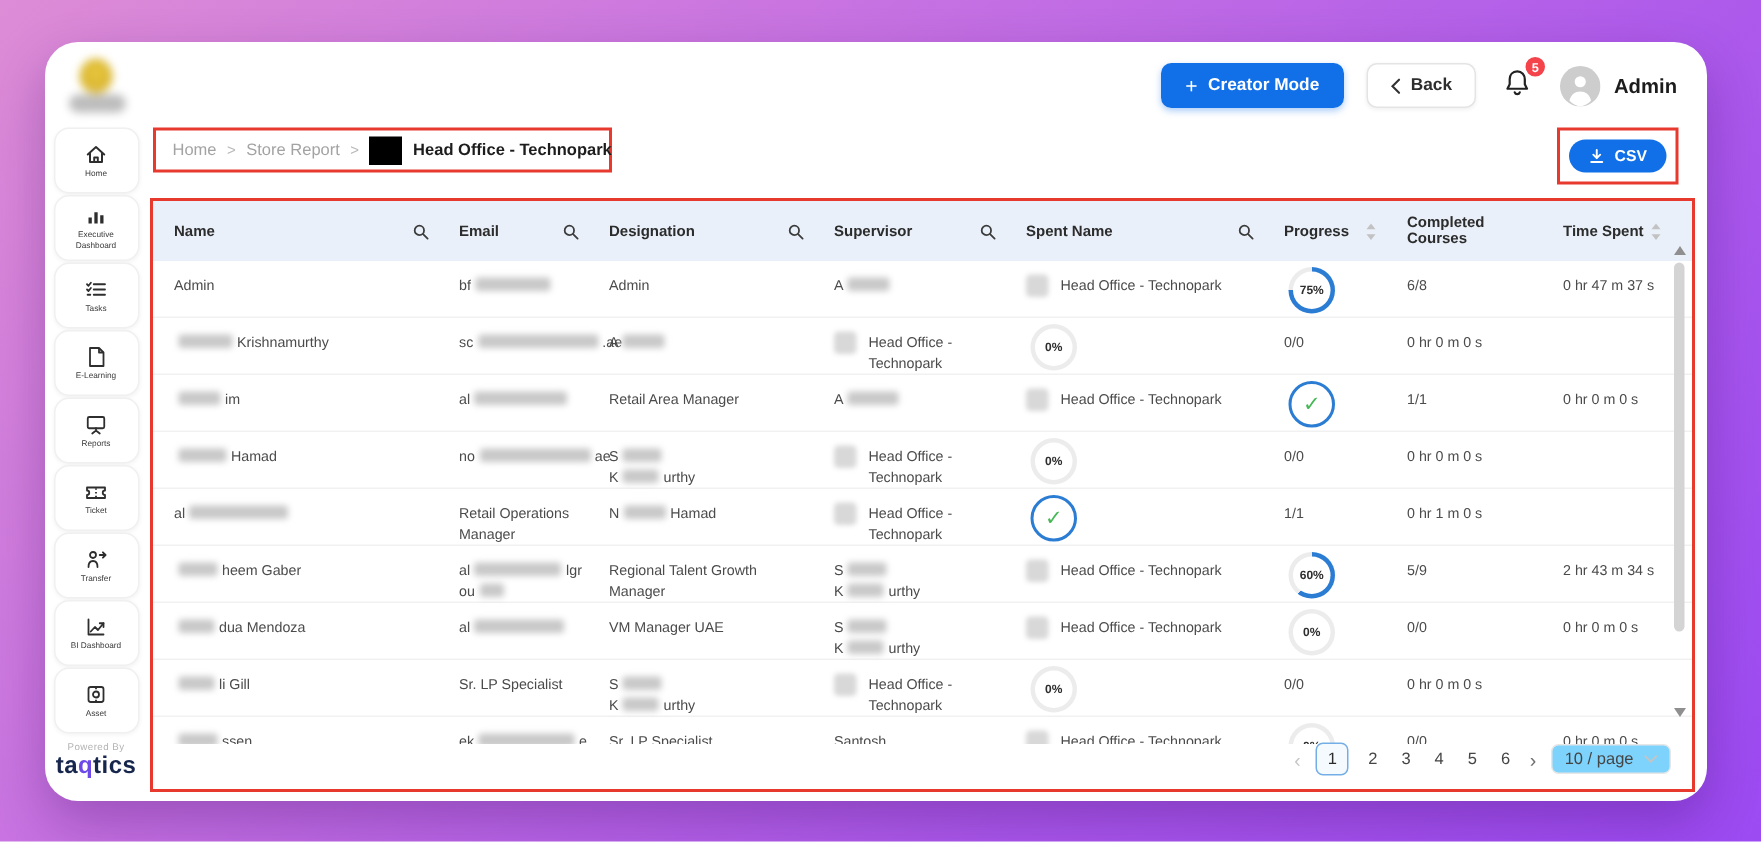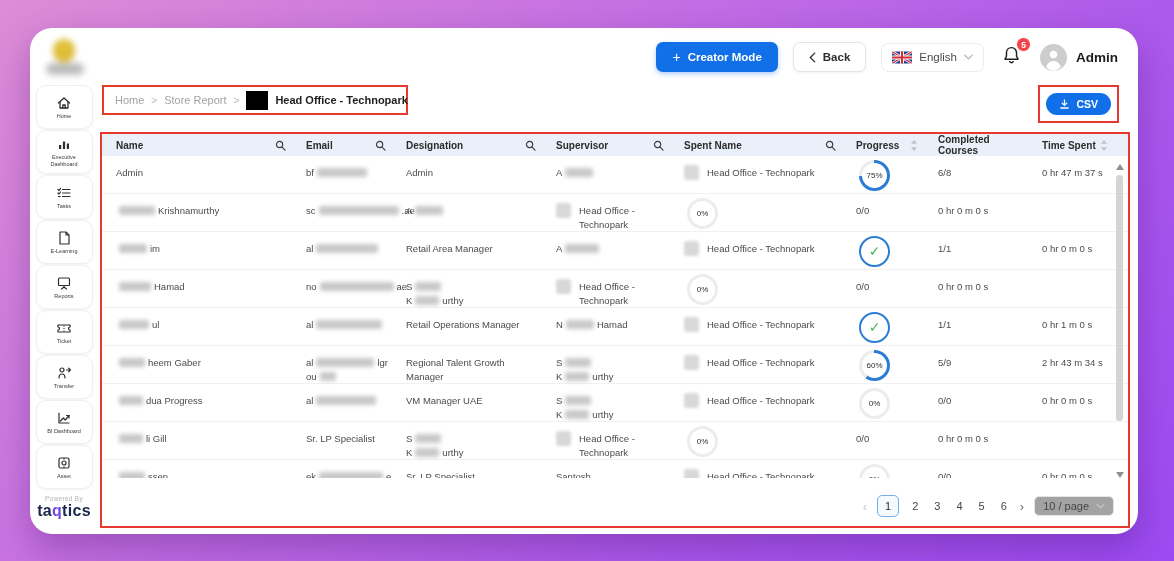--- a/index.html
+++ b/index.html
@@ -58,49 +58,49 @@
   .crumb-link { color:#a3a3a3; cursor:pointer; white-space:nowrap; }
   .crumb-sep { color:#b9b9b9; font-size:10px; }
   .crumb-redact { width:22px; height:19px; background:#000; flex:none; }
   .crumb-current { color:#1d1d1d; font-weight:bold; white-space:nowrap; }
   .csv-box { margin-right:11px; padding:6px; }
   .btn-csv { background:#1170e8; color:#fff; border:none; border-radius:13px; padding:5px 13px;
     font-size:10.5px; font-weight:bold; display:flex; align-items:center; gap:6px; cursor:pointer; font-family:inherit; }
   
   .table-box { margin-top:5px; height:396px; position:relative; background:#fff; }
   .thead { display:grid; grid-template-columns:190px 100px 150px 128px 172px 82px 104px 1fr;
-    background:#e9f0f9; height:22px; align-items:center; padding-left:14px; }
+    background:#e9f0f9; height:40px; align-items:center; padding-left:14px; }
   .th { display:flex; align-items:center; justify-content:space-between; padding-right:20px;
     font-size:10px; font-weight:bold; color:#2c2c2c; cursor:pointer; }
   .tbody { height:322px; overflow:hidden; }
   .trow { display:grid; grid-template-columns:190px 100px 150px 128px 172px 82px 104px 1fr;
     padding-left:14px; height:38px; border-bottom:1px solid #f1f1f1; font-size:9.5px; color:#4b4b4b; }
   .td { padding-top:10px; padding-right:12px; line-height:1.5; }
   .cell-line { white-space:nowrap; }
   .blur-seg { display:inline-block; height:9px; background:#c8c8c8; border-radius:2px;
     filter:blur(2.3px); vertical-align:-1px; margin:0 3px; }
   .store-cell { display:flex; align-items:flex-start; gap:8px; }
   .store-thumb { width:15px; height:15px; background:#d8d8d8; border-radius:3px; filter:blur(1.6px); flex:none; margin-top:-1px; }
   .td.progress-cell { padding-top:4px; }
   .ring { width:31px; height:31px; border-radius:50%; position:relative; margin-left:3px; }
   .ring .inner { position:absolute; inset:3px; background:#fff; border-radius:50%; }
   .ring .lab { position:absolute; inset:0; display:flex; align-items:center; justify-content:center;
-    font-size:8px; font-weight:normal; color:#2e2e2e; }
+    font-size:8px; font-weight:bold; color:#2e2e2e; }
   .ring.check-ring { border:2px solid #2b7cd3; background:#fff; }
   .ring.check-ring .lab { color:#45b854; font-size:14px; font-weight:normal; }
   
   .pag { position:absolute; right:14px; bottom:9px; display:flex; align-items:center; gap:10px;
     font-size:11px; color:#454545; }
   .pag .chev { font-size:13px; color:#c6c6c6; cursor:pointer; line-height:1; }
   .pag .chev.next { color:#6e6e6e; }
   .page-num { cursor:pointer; padding:2px 3px; }
   .page-num.active { border:1px solid #74aee6; border-radius:5px; width:22px; height:22px; padding:0;
     display:flex; align-items:center; justify-content:center; background:#f5fafe; color:#2c2c2c; }
   .page-size { border:1px solid #e6e6e6; border-radius:5px; padding:3px 8px; display:flex;
-    align-items:center; gap:7px; color:#454545; cursor:pointer; background:#a3a3a3; }
+    align-items:center; gap:7px; color:#454545; cursor:pointer; background:#7dd3fc; }
   
   .scrollbar { position:absolute; right:3px; top:30px; width:10px; height:318px; }
   .sb-up { position:absolute; top:0; left:1px; width:0; height:0;
     border-left:4px solid transparent; border-right:4px solid transparent; border-bottom:6px solid #8f8f8f; }
   .sb-thumb { position:absolute; top:11px; left:1px; width:7px; height:246px; background:#d4d4d4; border-radius:4px; cursor:pointer; }
   .sb-down { position:absolute; bottom:4px; left:1px; width:0; height:0;
     border-left:4px solid transparent; border-right:4px solid transparent; border-top:6px solid #8f8f8f; }
   .icon { display:inline-flex; align-items:center; justify-content:center; }
 </style>
 </head>
@@ -119,37 +119,20 @@
         <span>Creator Mode</span>
       </button>
       <button class="btn-back">
         <span class="icon">
           <svg width="7" height="11" viewBox="0 0 8 12">
               <path d="M6.5 1L1.5 6l5 5" stroke="#333" stroke-width="1.6" fill="none" stroke-linecap="round"></path>
             </svg>
         </span>
         <span>Back</span>
       </button>
-      <button class="btn-lang">
-        <span class="flag">
-          <svg width="20" height="13" viewBox="0 0 60 36">
-              <rect fill="#1e3f8f" width="60" height="36"></rect>
-              <path d="M0 0L60 36M60 0L0 36" stroke="#fff" stroke-width="8"></path>
-              <path d="M0 0L60 36M60 0L0 36" stroke="#d12e34" stroke-width="3.5"></path>
-              <path d="M30 0V36M0 18H60" stroke="#fff" stroke-width="12"></path>
-              <path d="M30 0V36M0 18H60" stroke="#d12e34" stroke-width="6"></path>
-            </svg>
-        </span>
-        <span>English</span>
-        <span class="icon">
-          <svg width="9" height="6" viewBox="0 0 10 6">
-              <path d="M1 1l4 4 4-4" stroke="#bbb" stroke-width="1.4" fill="none" stroke-linecap="round"></path>
-            </svg>
-        </span>
-      </button>
       <div class="bell-wrap">
         <svg width="21" height="23" viewBox="0 0 20 20">
             <path d="M10 2.5c-3 0-4.8 2.2-4.8 5v3.2L3.8 13.5h12.4l-1.4-2.8V7.5c0-2.8-1.8-5-4.8-5z" fill="none" stroke="#222" stroke-width="1.4" stroke-linejoin="round"></path>
             <path d="M8.4 15.8a1.7 1.7 0 003.2 0" fill="none" stroke="#222" stroke-width="1.4" stroke-linecap="round"></path>
           </svg>
         <span class="badge">5</span>
       </div>
       <div class="user-wrap">
         <span class="icon">
           <svg width="27" height="27" viewBox="0 0 24 24">
@@ -440,23 +423,20 @@
                 <div class="ring" style="background: conic-gradient(rgb(230, 230, 230) 0%, rgb(230, 230, 230) 0%, rgb(236, 236, 236) 0%, rgb(236, 236, 236) 100%);">
                   <div class="inner"></div>
                   <span class="lab">0%</span>
                 </div>
               </div>
               <div class="td">0/0</div>
               <div class="td">0 hr 0 m 0 s</div>
             </div>
             <div class="trow">
               <div class="td">
-                <div class="cell-line"><span class="blur-seg" style="width: 30px;"></span><span>ul</span></div>
-              </div>
-              <div class="td">
                 <div class="cell-line"><span>al</span><span class="blur-seg" style="width: 66px;"></span></div>
               </div>
               <div class="td">Retail Operations Manager</div>
               <div class="td">
                 <div class="cell-line"><span>N</span><span class="blur-seg" style="width: 28px;"></span><span>Hamad</span></div>
               </div>
               <div class="td store-cell">
                 <span class="store-thumb"></span>
                 <span>Head Office - Technopark</span>
               </div>
@@ -489,21 +469,21 @@
                 <div class="ring" style="background: conic-gradient(rgb(43, 124, 211) 0%, rgb(43, 124, 211) 60%, rgb(236, 236, 236) 60%, rgb(236, 236, 236) 100%);">
                   <div class="inner"></div>
                   <span class="lab">60%</span>
                 </div>
               </div>
               <div class="td">5/9</div>
               <div class="td">2 hr 43 m 34 s</div>
             </div>
             <div class="trow">
               <div class="td">
-                <div class="cell-line"><span class="blur-seg" style="width: 24px;"></span><span>dua Progress</span></div>
+                <div class="cell-line"><span class="blur-seg" style="width: 24px;"></span><span>dua Mendoza</span></div>
               </div>
               <div class="td">
                 <div class="cell-line"><span>al</span><span class="blur-seg" style="width: 60px;"></span></div>
               </div>
               <div class="td">VM Manager UAE</div>
               <div class="td">
                 <div class="cell-line"><span>S</span><span class="blur-seg" style="width: 26px;"></span></div>
                 <div class="cell-line"><span>K</span><span class="blur-seg" style="width: 24px;"></span><span>urthy</span></div>
               </div>
               <div class="td store-cell">

